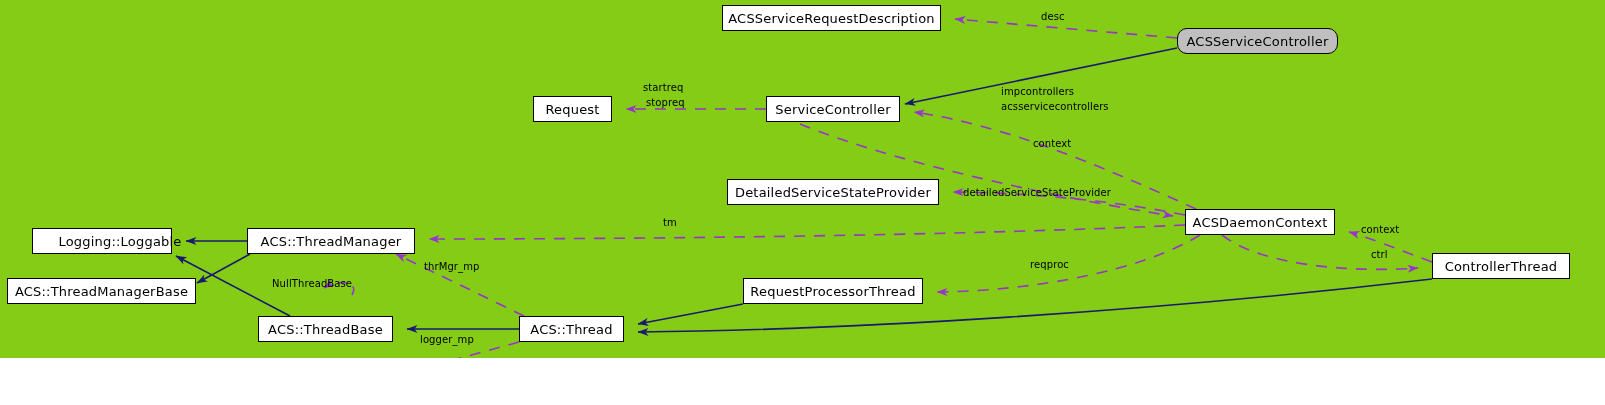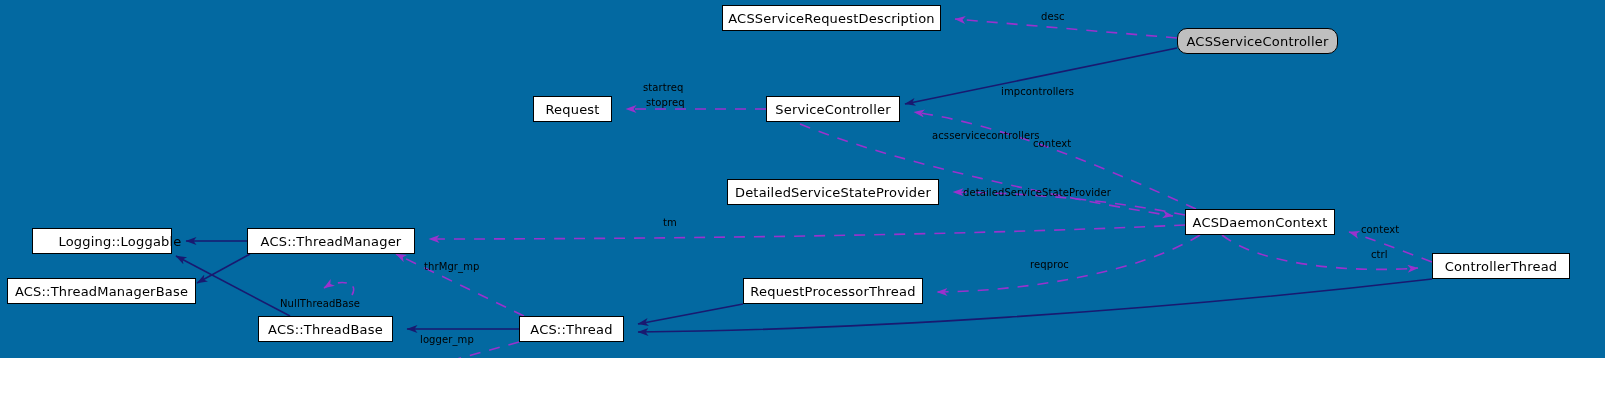--- a/index.html
+++ b/index.html
@@ -7,21 +7,21 @@
     padding: 0;
     background: #ffffff;
   }
   body {
     font-family: "DejaVu Sans", sans-serif;
   }
   #diagram-root {
     position: relative;
     width: 1605px;
     height: 358px;
-    background: #0369a1;
+    background: #84cc16;
     overflow: hidden;
   }
   #edge-layer {
     position: absolute;
     left: 0;
     top: 0;
     width: 1605px;
     height: 405px;
   }
   .node {
@@ -154,24 +154,24 @@
     <span>ACS::Thread</span>
   </div>
   <div class="node" style="left:269px;top:365px;width:112px;height:26px;">
     <span>LoggingProxy</span>
   </div>
 
   <div class="edge-label" style="left:1041px;top:11px;">desc</div>
   <div class="edge-label" style="left:643px;top:82px;">startreq</div>
   <div class="edge-label" style="left:646px;top:97px;">stopreq</div>
   <div class="edge-label" style="left:1001px;top:86px;">impcontrollers</div>
-  <div class="edge-label" style="left:932px;top:101px;margin-top:29px;">acsservicecontrollers</div>
+  <div class="edge-label" style="left:1001px;top:101px;">acsservicecontrollers</div>
   <div class="edge-label" style="left:1033px;top:138px;">context</div>
   <div class="edge-label" style="left:963px;top:187px;">detailedServiceStateProvider</div>
   <div class="edge-label" style="left:663px;top:217px;">tm</div>
   <div class="edge-label" style="left:1361px;top:224px;">context</div>
   <div class="edge-label" style="left:424px;top:261px;">thrMgr_mp</div>
   <div class="edge-label" style="left:1030px;top:259px;">reqproc</div>
   <div class="edge-label" style="left:1371px;top:249px;">ctrl</div>
-  <div class="edge-label" style="left:280px;top:278px;margin-top:20px;">NullThreadBase</div>
+  <div class="edge-label" style="left:272px;top:278px;">NullThreadBase</div>
   <div class="edge-label" style="left:420px;top:334px;">logger_mp</div>
 
 </div>
 
 </body></html>

